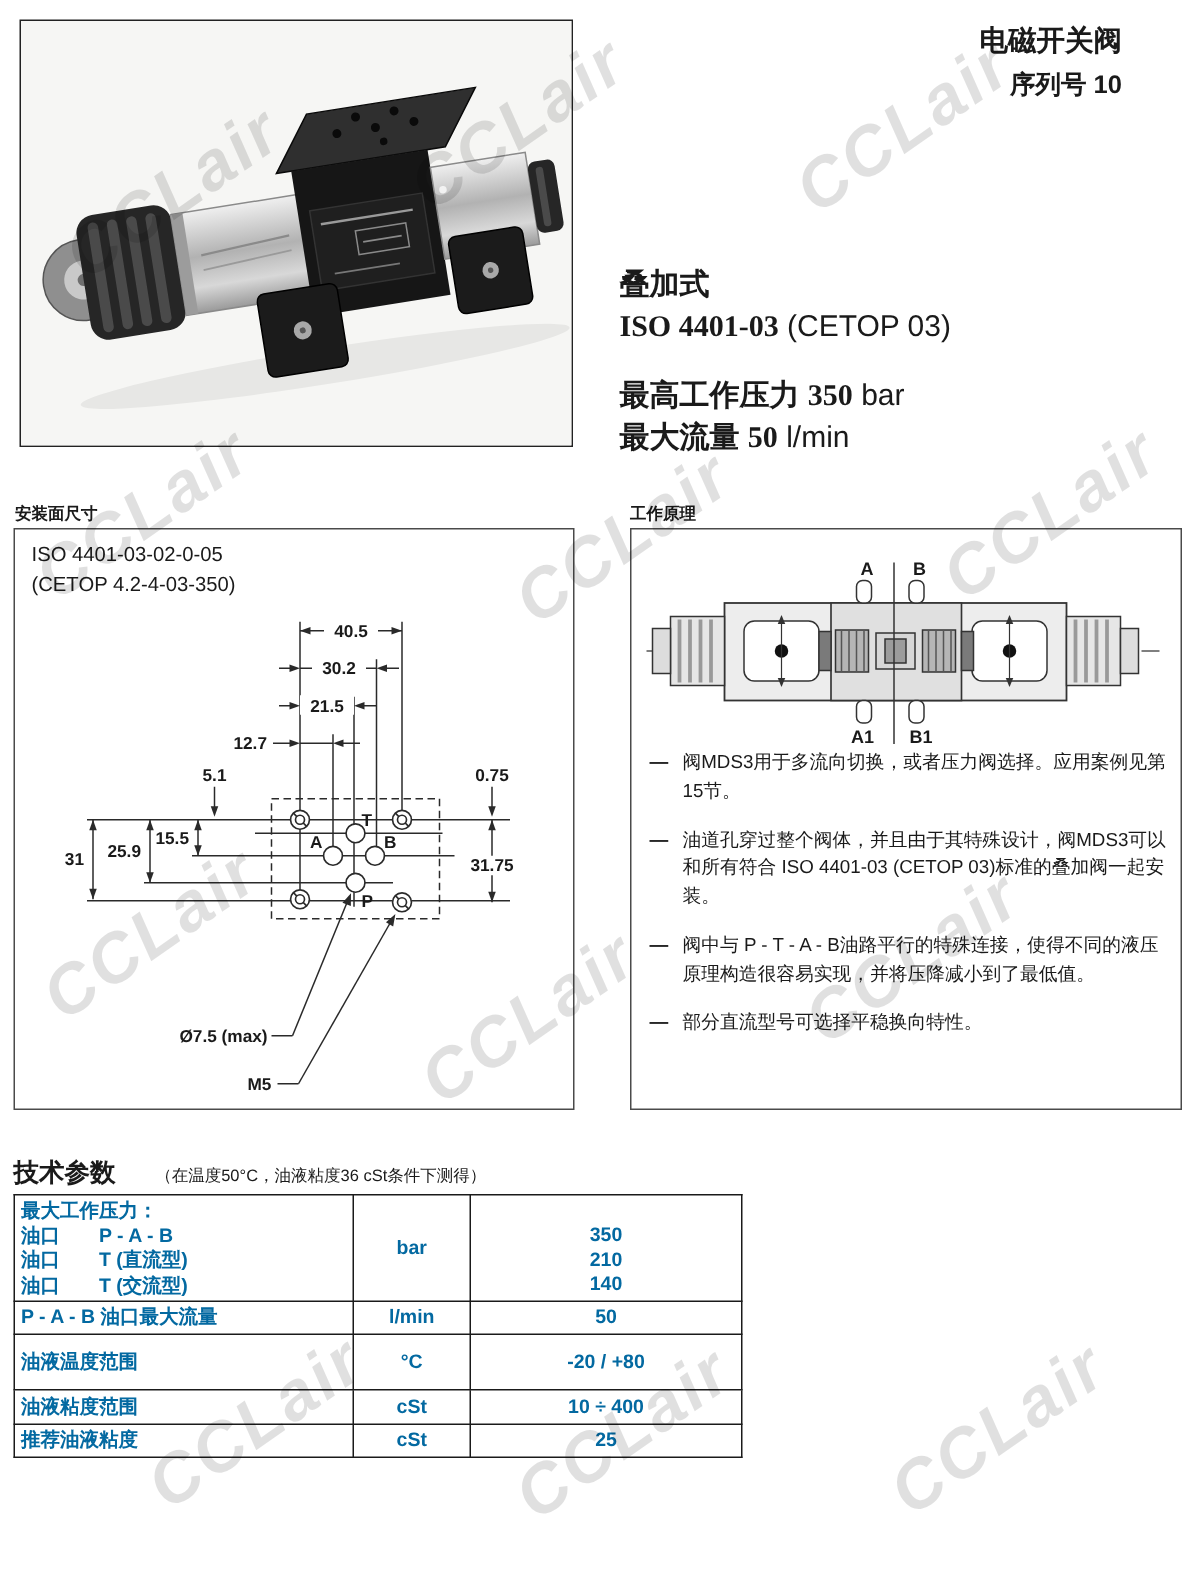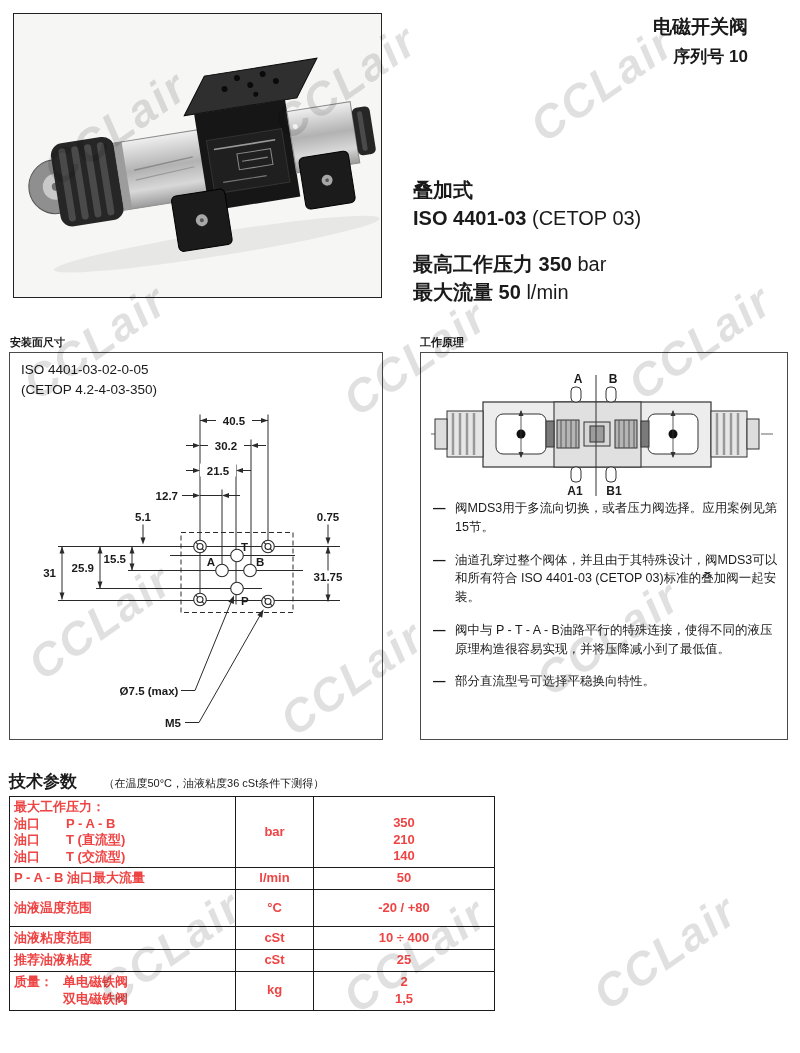--- a/index.html
+++ b/index.html
@@ -9,35 +9,35 @@
       color:rgba(0,0,0,0.12);transform:translate(-50%,-50%) rotate(-35deg);
       white-space:nowrap;pointer-events:none;z-index:6;}
   .panel{position:absolute;border:1.6px solid #4a4a4a;background:#fff;z-index:1;}
   .photo-box{position:absolute;left:13px;top:13px;width:367px;height:283px;border:1.8px solid #222;z-index:1;}
   .photo-box svg{display:block;width:100%;height:100%;}
   .title-block{position:absolute;top:12px;right:52px;text-align:right;z-index:2;}
   .title-main{font-size:44px;font-weight:800;line-height:1.0;letter-spacing:1px;}
   .title-sub{font-size:19px;font-weight:bold;margin-top:2px;}
   .title-series{font-size:17px;font-weight:bold;margin-top:5px;}
   .overview{position:absolute;left:413px;top:176px;z-index:2;font-size:20px;line-height:28px;}
-  .overview .b{font-weight:bold;}
+  .overview .b{font-weight:bold;font-family:Liberation Serif, serif;}
   .gap-before{margin-top:18px;}
   .sec-title{position:absolute;font-size:11px;font-weight:bold;z-index:2;}
   .iso-codes{position:absolute;left:11px;top:7px;font-size:13.5px;line-height:20px;}
   .draw-svg{position:absolute;left:0;top:0;width:100%;height:100%;}
   .schematic{position:absolute;left:0;top:8px;width:100%;height:150px;}
   .bullets{position:absolute;left:12px;right:8px;top:146px;font-size:12.5px;line-height:1.5;}
   .bullet{display:flex;margin-bottom:14px;}
   .bullet .dash{width:22px;flex:none;font-weight:bold;}
   .tech-head{position:absolute;left:9px;top:770px;z-index:2;}
   .tech-title{font-size:17px;font-weight:bold;}
   .tech-note{font-size:11px;font-weight:normal;margin-left:22px;}
   table.tech{position:absolute;left:9px;top:796px;width:485px;border-collapse:collapse;
              table-layout:fixed;z-index:1;background:transparent;}
-  table.tech td{border:1.7px solid #1a1a1a;font-size:13px;font-weight:bold;color:#ef4444;
+  table.tech td{border:1.7px solid #1a1a1a;font-size:13px;font-weight:bold;color:#0369a1;
                 padding:2px 4px;vertical-align:middle;line-height:1.3;}
   td.param{text-align:left;padding-left:8px;}
   td.unit,td.val,td.merged{text-align:center;}
   .p-lines div{line-height:16.5px;}
   .v-lines div{line-height:16.5px;}
   .v-lines{padding-top:16px;}
   .mass-wrap{display:flex;}
   .mass-wrap .pfx{margin-right:10px;}
   svg text{font-family:"Liberation Sans","DejaVu Sans",sans-serif;}
 </style>
@@ -360,30 +360,14 @@
   <tr style="height:23px">
     <td class="param">油液粘度范围</td>
     <td class="unit">cSt</td>
     <td class="val">10 ÷ 400</td>
   </tr>
   <tr style="height:22px">
     <td class="param">推荐油液粘度</td>
     <td class="unit">cSt</td>
     <td class="val">25</td>
   </tr>
-  <tr style="height:38px">
-    <td class="param">
-      <div class="mass-wrap">
-        <span class="pfx">质量：</span>
-        <span>
-          <div>单电磁铁阀</div>
-          <div>双电磁铁阀</div>
-        </span>
-      </div>
-    </td>
-    <td class="unit">kg</td>
-    <td class="val">
-      <div>2</div>
-      <div>1,5</div>
-    </td>
-  </tr>
 </tbody>
   </table>
 
 </body></html>

